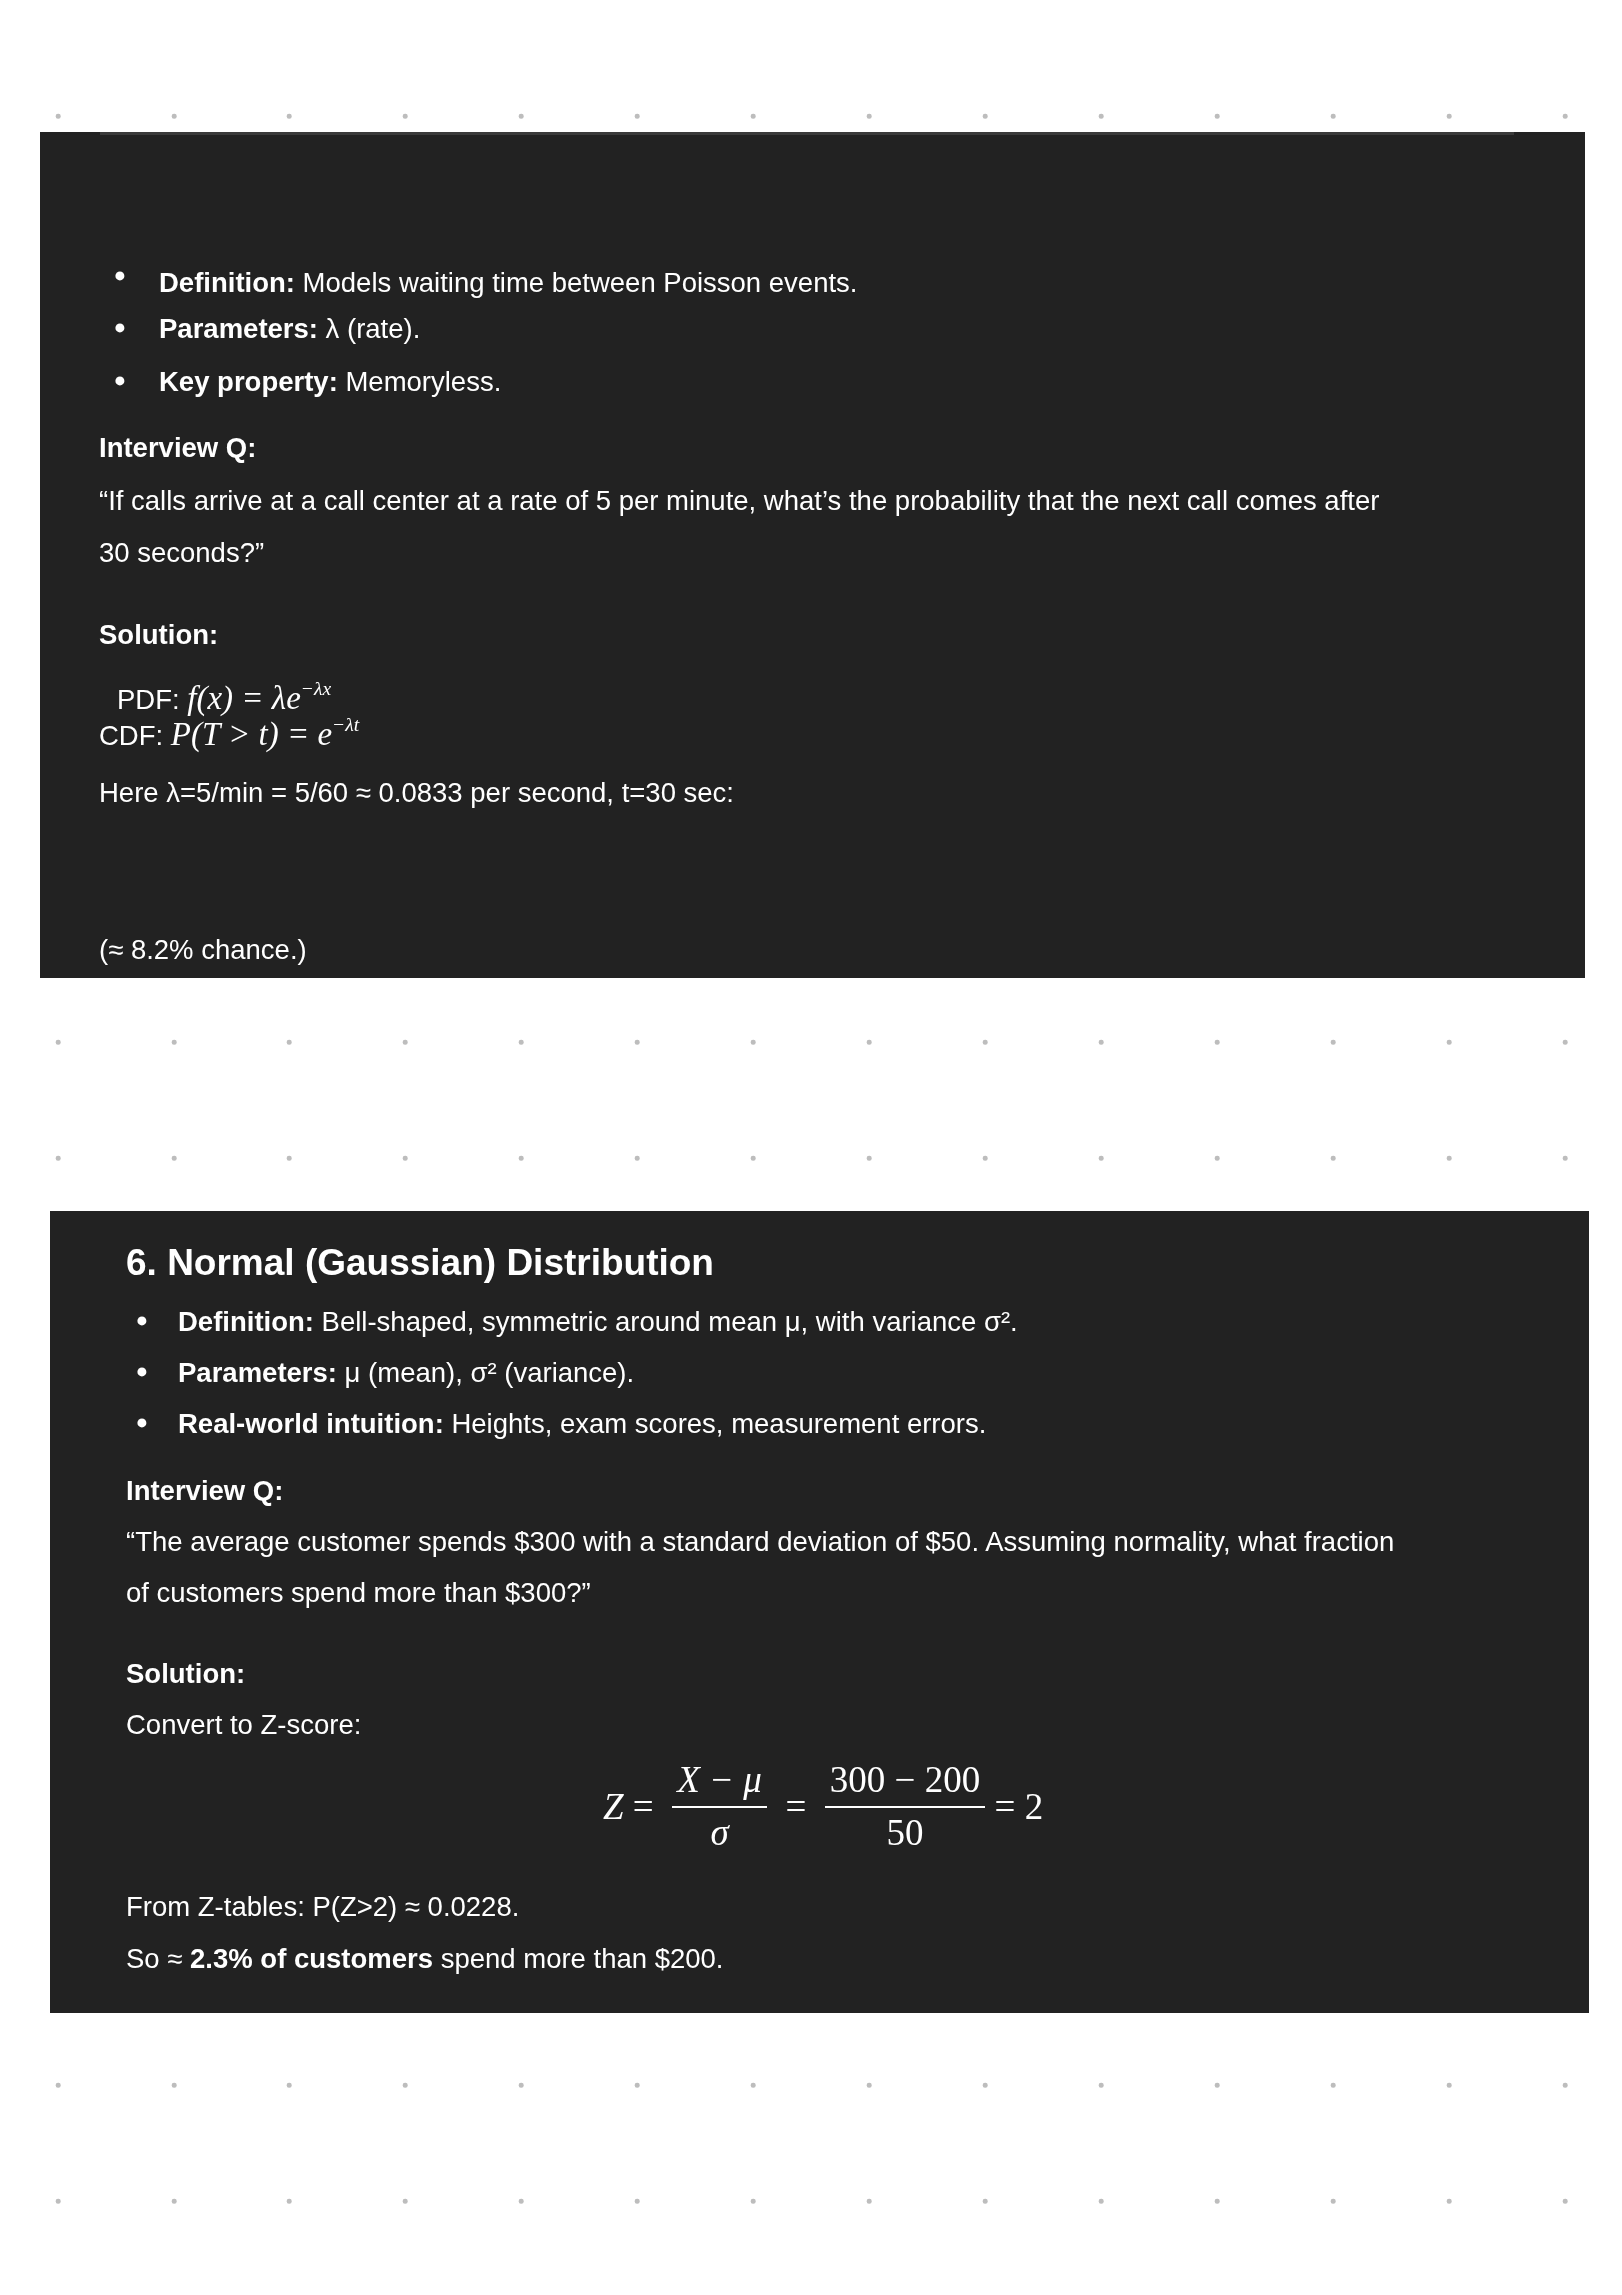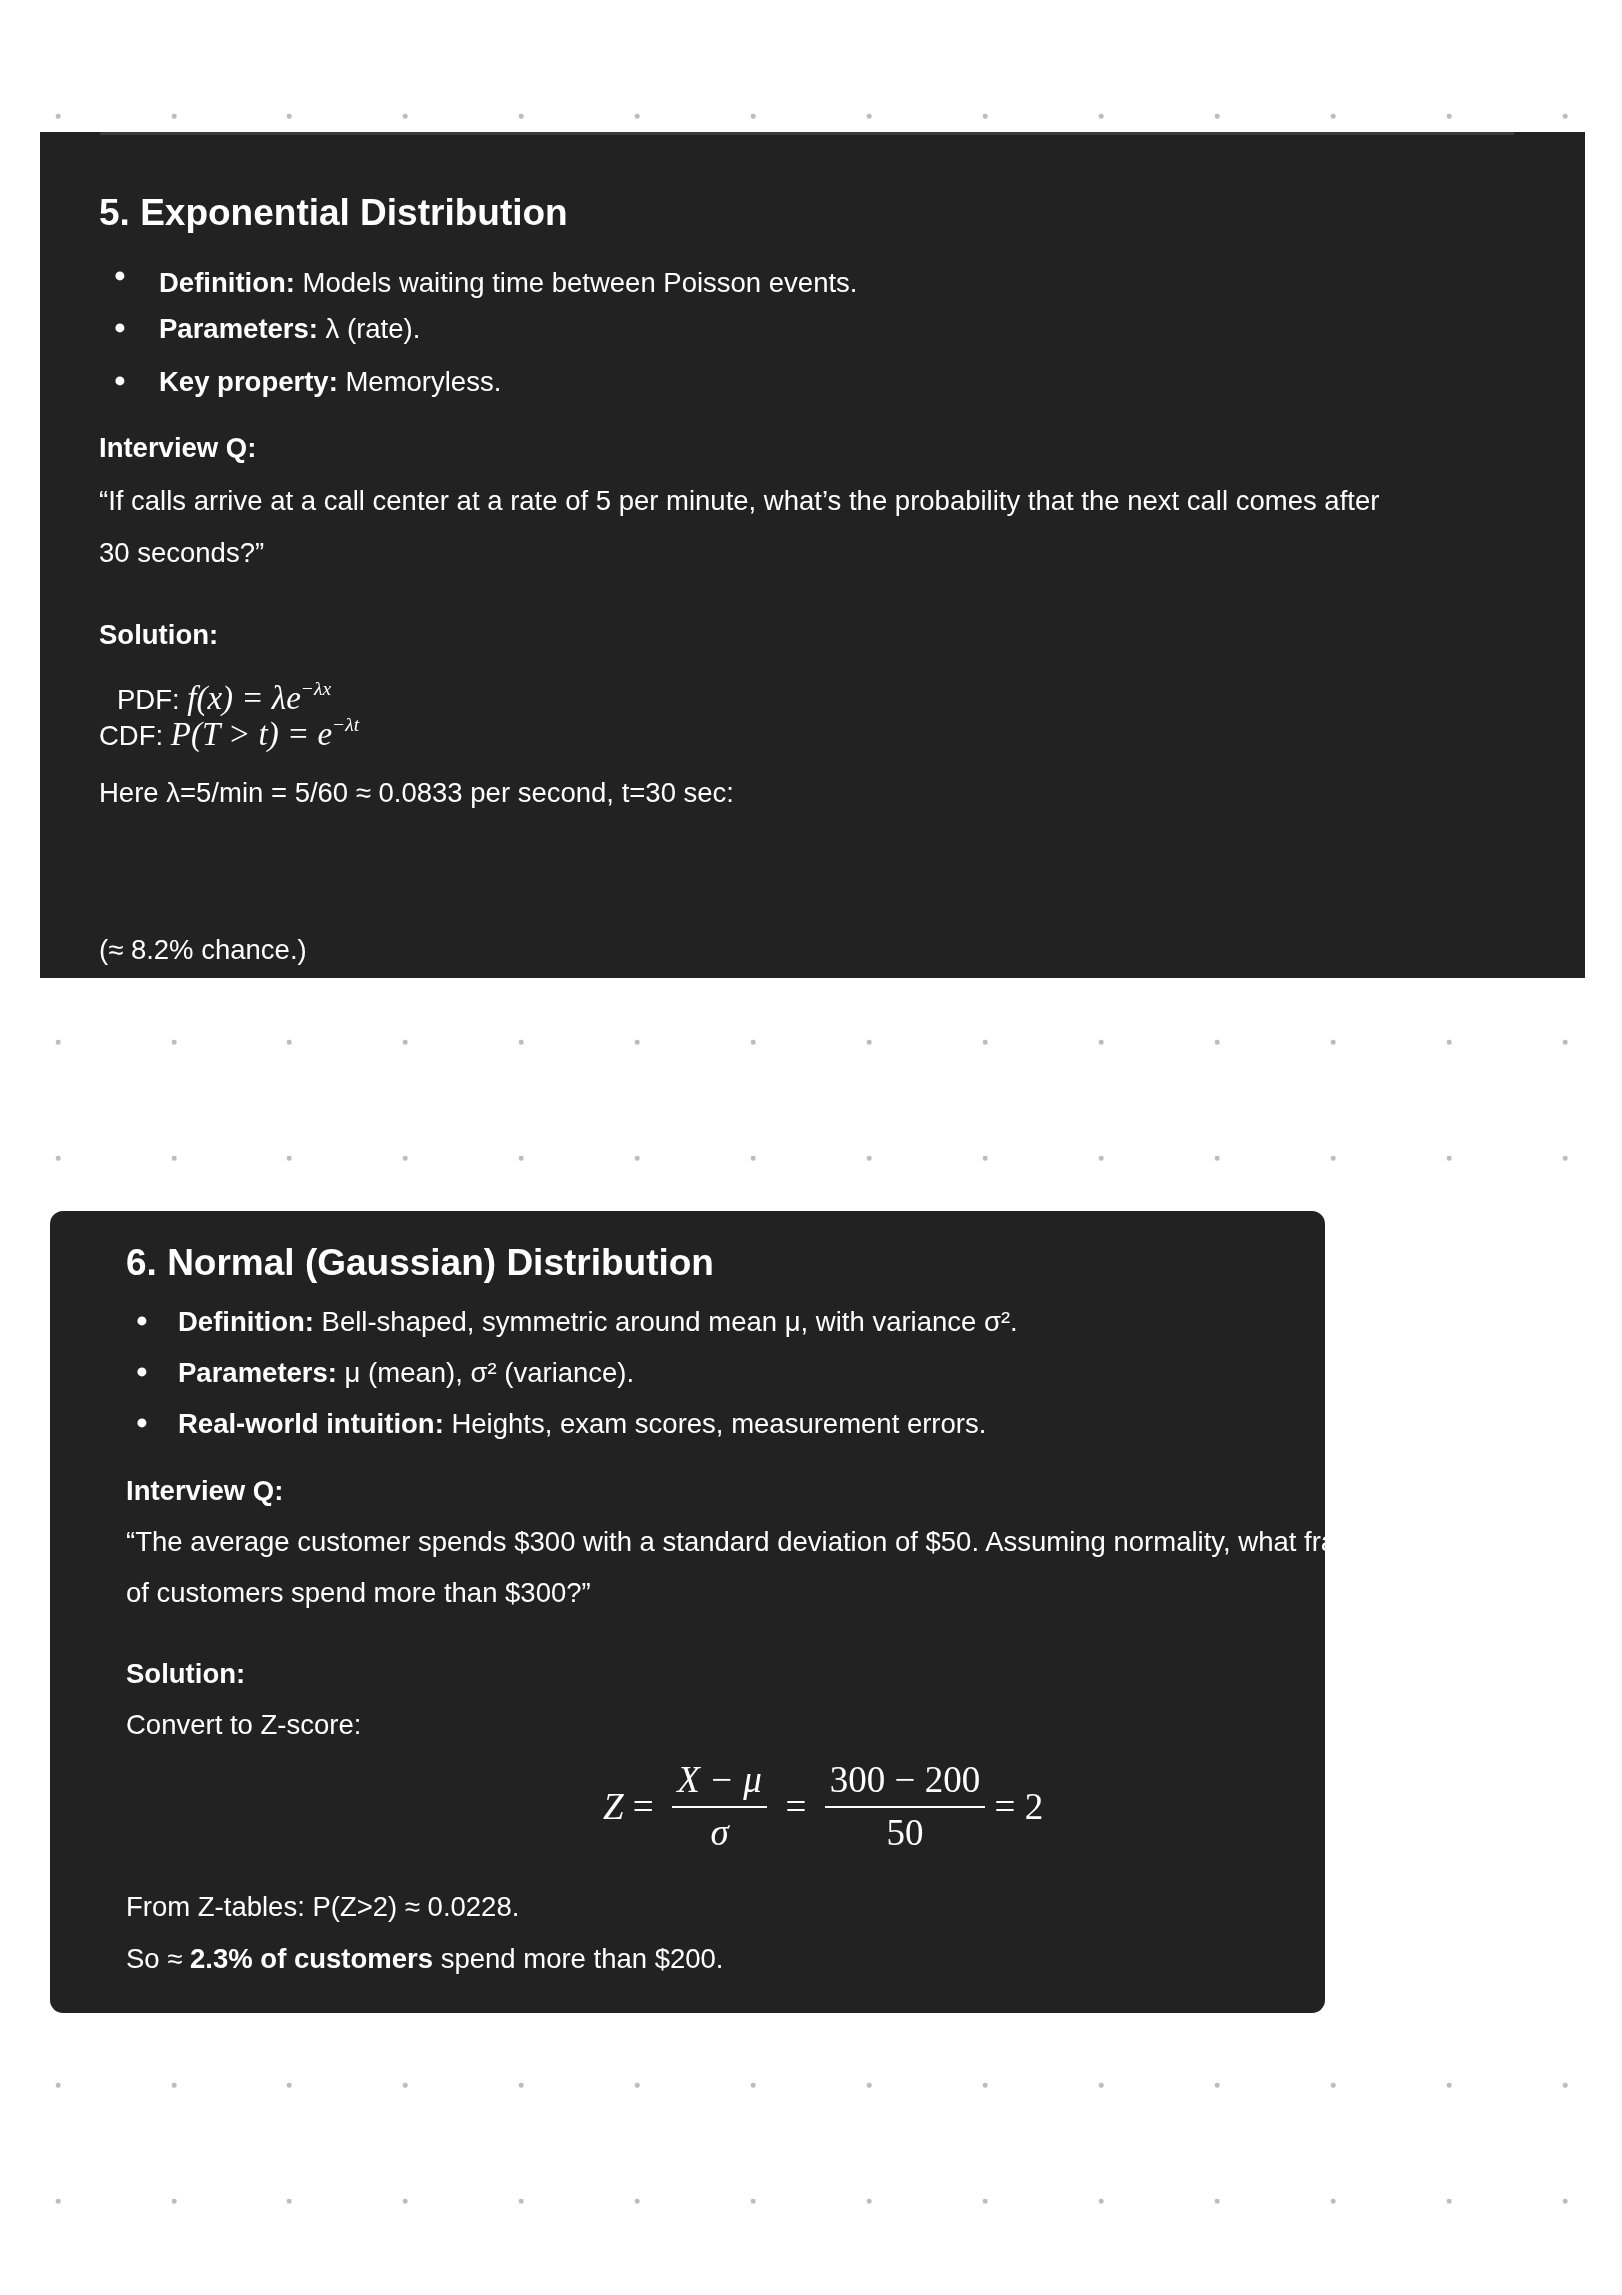--- a/index.html
+++ b/index.html
@@ -10,21 +10,21 @@
   }
   .dot-row { position: absolute; left: 0; width: 1622px; height: 6.5px; }
   .dot {
     position: absolute; width: 4.6px; height: 4.6px; border-radius: 50%;
     background: #bdbdbd; transform: translate(-50%, -50%);
   }
   .card {
     position: absolute; background: #222222; color: #ffffff;
   }
   .card1 { left: 40px; top: 132px; width: 1545px; height: 846px; }
-  .card2 { left: 50px; top: 1211px; width: 1275px; height: 802px; border-radius: 13px; }
+  .card2 { left: 50px; top: 1211px; width: 1539px; height: 802px; }
   .top-strip {
     position: absolute; left: 60px; top: 0; width: 1414px; height: 3.3px;
     background: #3a3a3a;
   }
   .abs { position: absolute; white-space: nowrap; }
   .title { font-size: 37px; font-weight: bold; line-height: 1; }
   .body { font-size: 27.5px; line-height: 1; }
   .b { font-weight: bold; }
   .bullet-dot {
     position: absolute; width: 9.2px; height: 9.2px; border-radius: 50%;
@@ -132,21 +132,20 @@
       <div class="dot" style="left: 1217px; top: 0px;"></div>
       <div class="dot" style="left: 1333px; top: 0px;"></div>
       <div class="dot" style="left: 1449px; top: 0px;"></div>
       <div class="dot" style="left: 1565px; top: 0px;"></div>
     </div>
   </div>
 
 <div class="card card1">
   <div class="top-strip"></div>
 
-  <div class="abs title" style="left:59px; top:62px;">5. Exponential Distribution</div>
 
   <div>
     <div class="bullet-dot" style="left:80px; top:144px;"></div>
     <div class="abs body" style="left:119px; top:131px;margin-top:6px;">
       <span class="b">Definition:</span><span> Models waiting time between Poisson events.</span>
     </div>
 
     <div class="bullet-dot" style="left:80px; top:196px;"></div>
     <div class="abs body" style="left:119px; top:183px;">
       <span class="b">Parameters:</span><span> λ (rate).</span>

